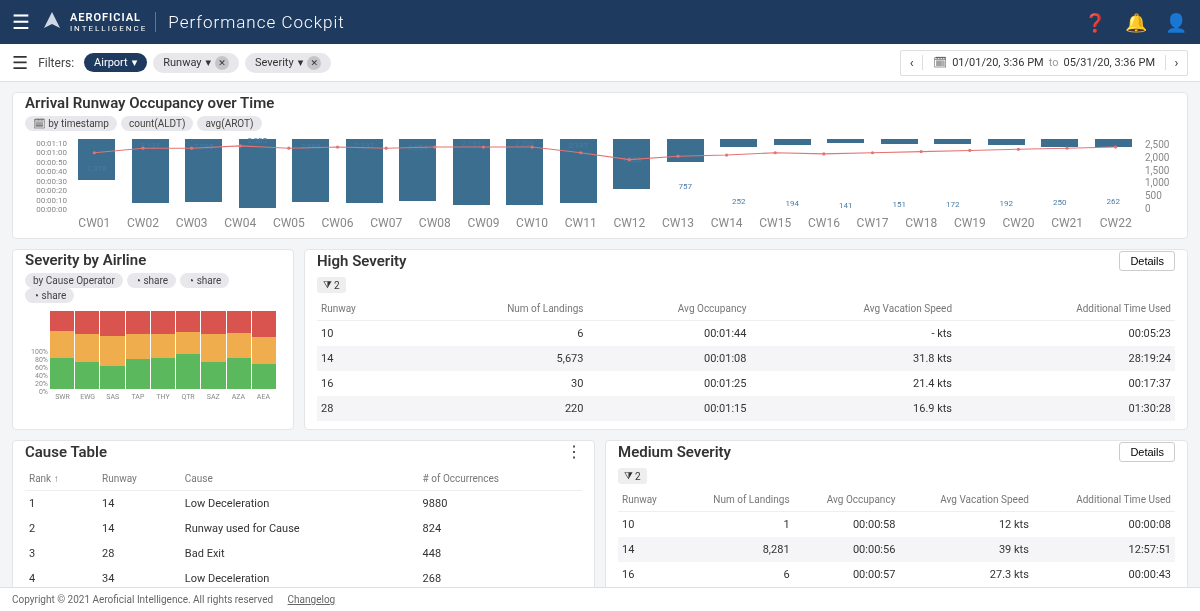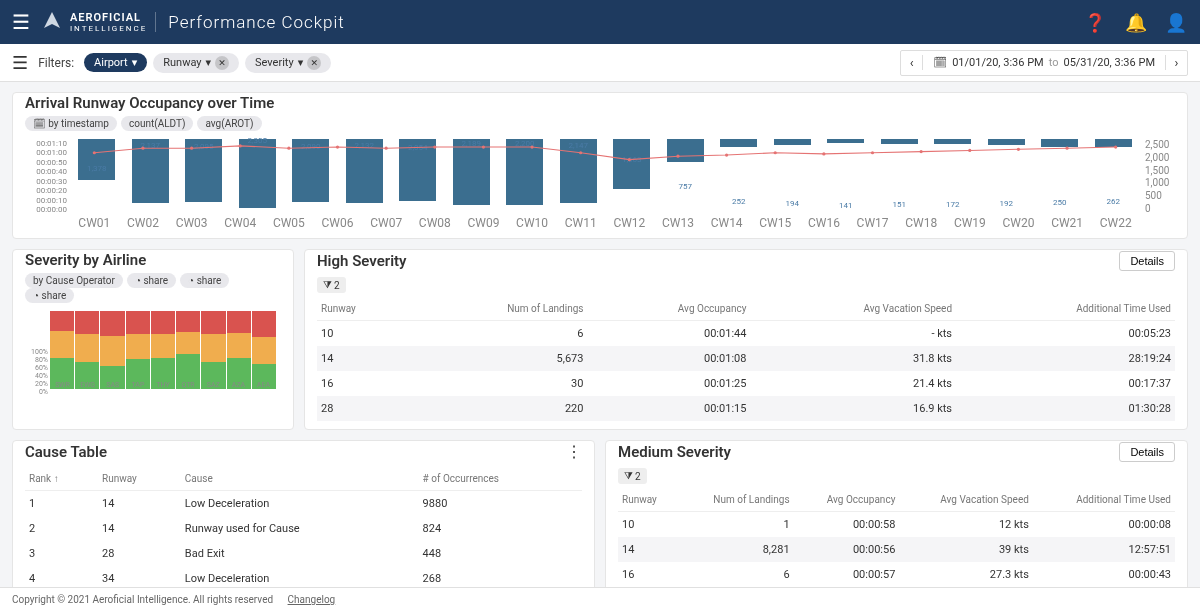--- a/index.html
+++ b/index.html
@@ -46,21 +46,21 @@
 .xlabels span { flex:1; text-align:center; font-size:12px; color:#888; padding-top:2px; }
 .line-overlay { position:absolute; left:0; right:0; top:0; bottom:0; pointer-events:none; }
 .pie-wrap { display:flex; align-items:center; justify-content:center; height:100px; position:relative; }
 .pie { width:80px; height:80px; border-radius:50%; background: conic-gradient(#d9534f 0 27.5%, #f0ad4e 27.5% 65.7%, #5cb85c 65.7% 100%); }
 .pie-lbl { position:absolute; font-size:9px; color:#888; }
 .stacked-wrap { height:90px; position:relative; margin-left:25px; }
 .stacked-y { position:absolute; left:-25px; top:0; bottom:12px; width:23px; font-size:7px; color:#888; display:flex; flex-direction:column; justify-content:space-between; align-items:flex-end;margin-top:37px; }
 .stacked-bars { position:absolute; left:0; right:5px; top:0; bottom:12px; display:flex; align-items:stretch; gap:1px; }
 .sb-col { flex:1; display:flex; flex-direction:column-reverse; }
 .sb-g { background:#5cb85c; } .sb-o { background:#f0ad4e; } .sb-r { background:#d9534f; }
-.stacked-x { position:absolute; left:0; right:5px; bottom:12px; display:flex; font-size:7px; color:#888; }
+.stacked-x { position:absolute; left:0; right:5px; bottom:0; display:flex; font-size:7px; color:#888; }
 .stacked-x span { flex:1; text-align:center; }
 table { width:100%; border-collapse:collapse; font-size:11px; }
 th { text-align:left; font-weight:400; color:#777; padding:6px 4px; border-bottom:1px solid #eee; font-size:10px; }
 td { padding:6px 4px; }
 .tbl-severity tr:nth-child(even) td { background:#f5f5f7; }
 .tbl-severity th:nth-child(n+2), .tbl-severity td:nth-child(n+2) { text-align:right; }
 .filter-icon-box { background:#eee; border-radius:3px; padding:2px 6px; display:inline-flex; align-items:center; gap:2px; font-size:10px; margin-bottom:4px; }
 .footer { position:fixed; bottom:0; left:0; right:0; background:#fff; border-top:1px solid #e0e0e0; padding:6px 12px; font-size:10px; color:#666; }
 .footer a { color:#666; margin-left:12px; }
 .kebab { font-size:16px; margin-left:auto; cursor:pointer; }

